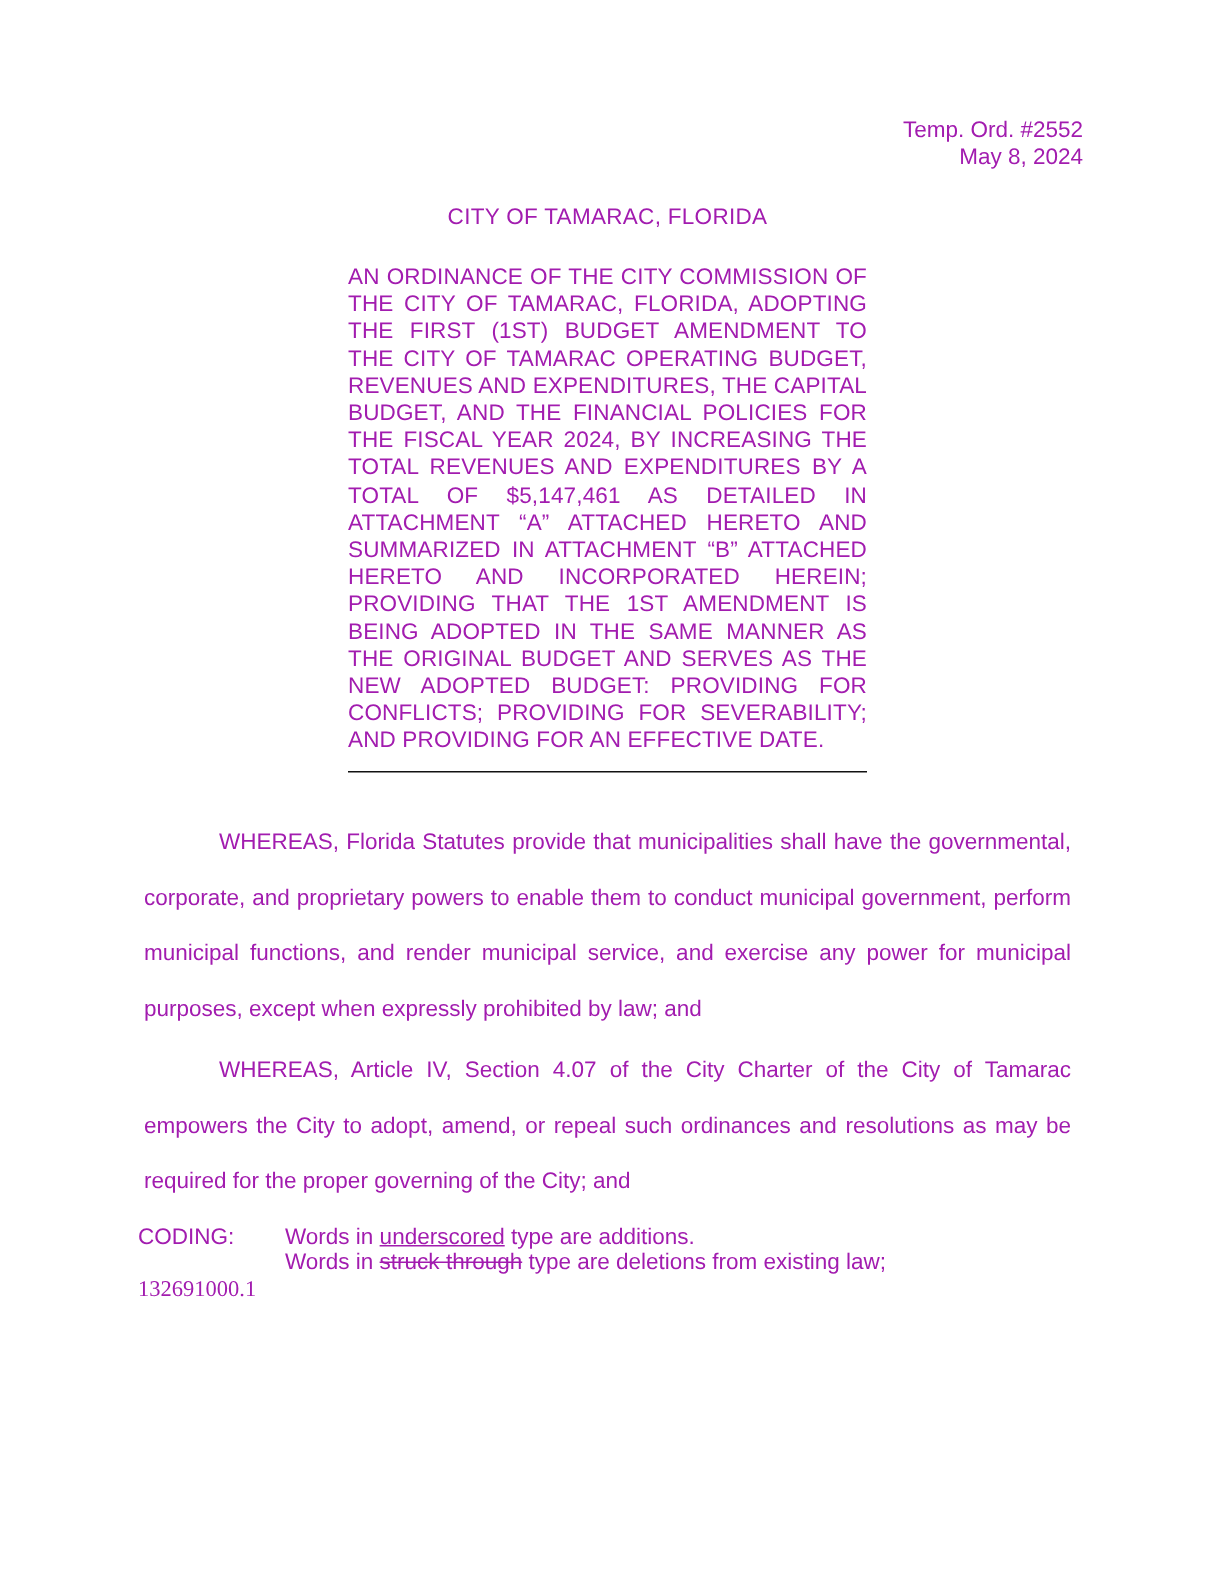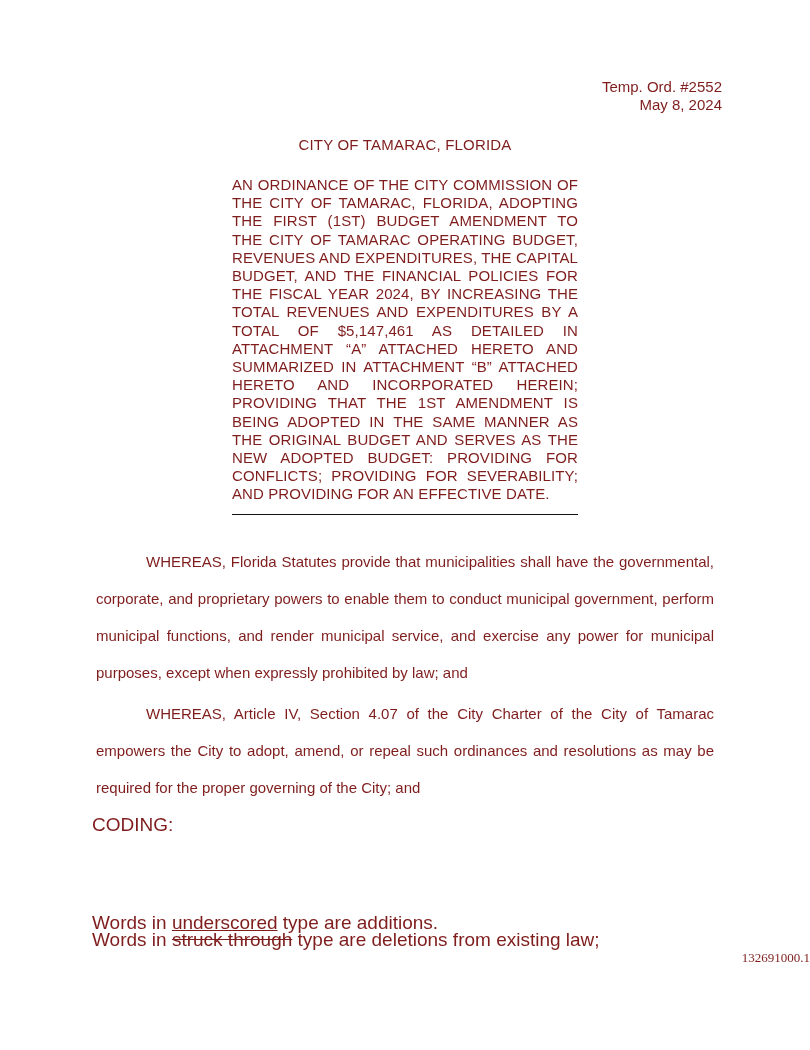--- a/index.html
+++ b/index.html
@@ -5,21 +5,21 @@
   html, body {
     margin: 0;
     padding: 0;
     background: #ffffff;
   }
   .page {
     position: relative;
     width: 810px;
     height: 1050px;
     background: #ffffff;
-    color: #7f1d1d;
+    color: #a21caf;
     font-family: "Liberation Sans", sans-serif;
     font-size: 15px;
     overflow: hidden;
     box-sizing: border-box;
     padding-top: 78px;
   }
   .header {
     text-align: right;
     margin-right: 88px;
     line-height: 18px;
@@ -46,36 +46,34 @@
   }
   .body-para {
     margin: 4px;
     text-align: justify;
     text-indent: 50px;
     line-height: 37px;
   }
   .coding {
     display: flex;
     margin: 10px 92px 0 92px;
-    font-size: 19px;
+    font-size: 15px;
     line-height: 17px;
-    flex-direction: column;
   }
   .coding-label {
     width: 98px;
     flex: 0 0 98px;
   }
   .coding-lines { flex: 1; }
   .struck { text-decoration: line-through; }
   .underscored { text-decoration: underline; }
   .doc-number {
     margin: 2px 0 0 92px;
     font-family: "Liberation Serif", serif;
-    font-size: 13px;
-    text-align: right;
+    font-size: 15px;
   }
 </style>
 </head>
 <body>
 
 <div class="page">
 
   <div class="header">
     <div>Temp. Ord. #2552</div>
     <div>May 8, 2024</div>

